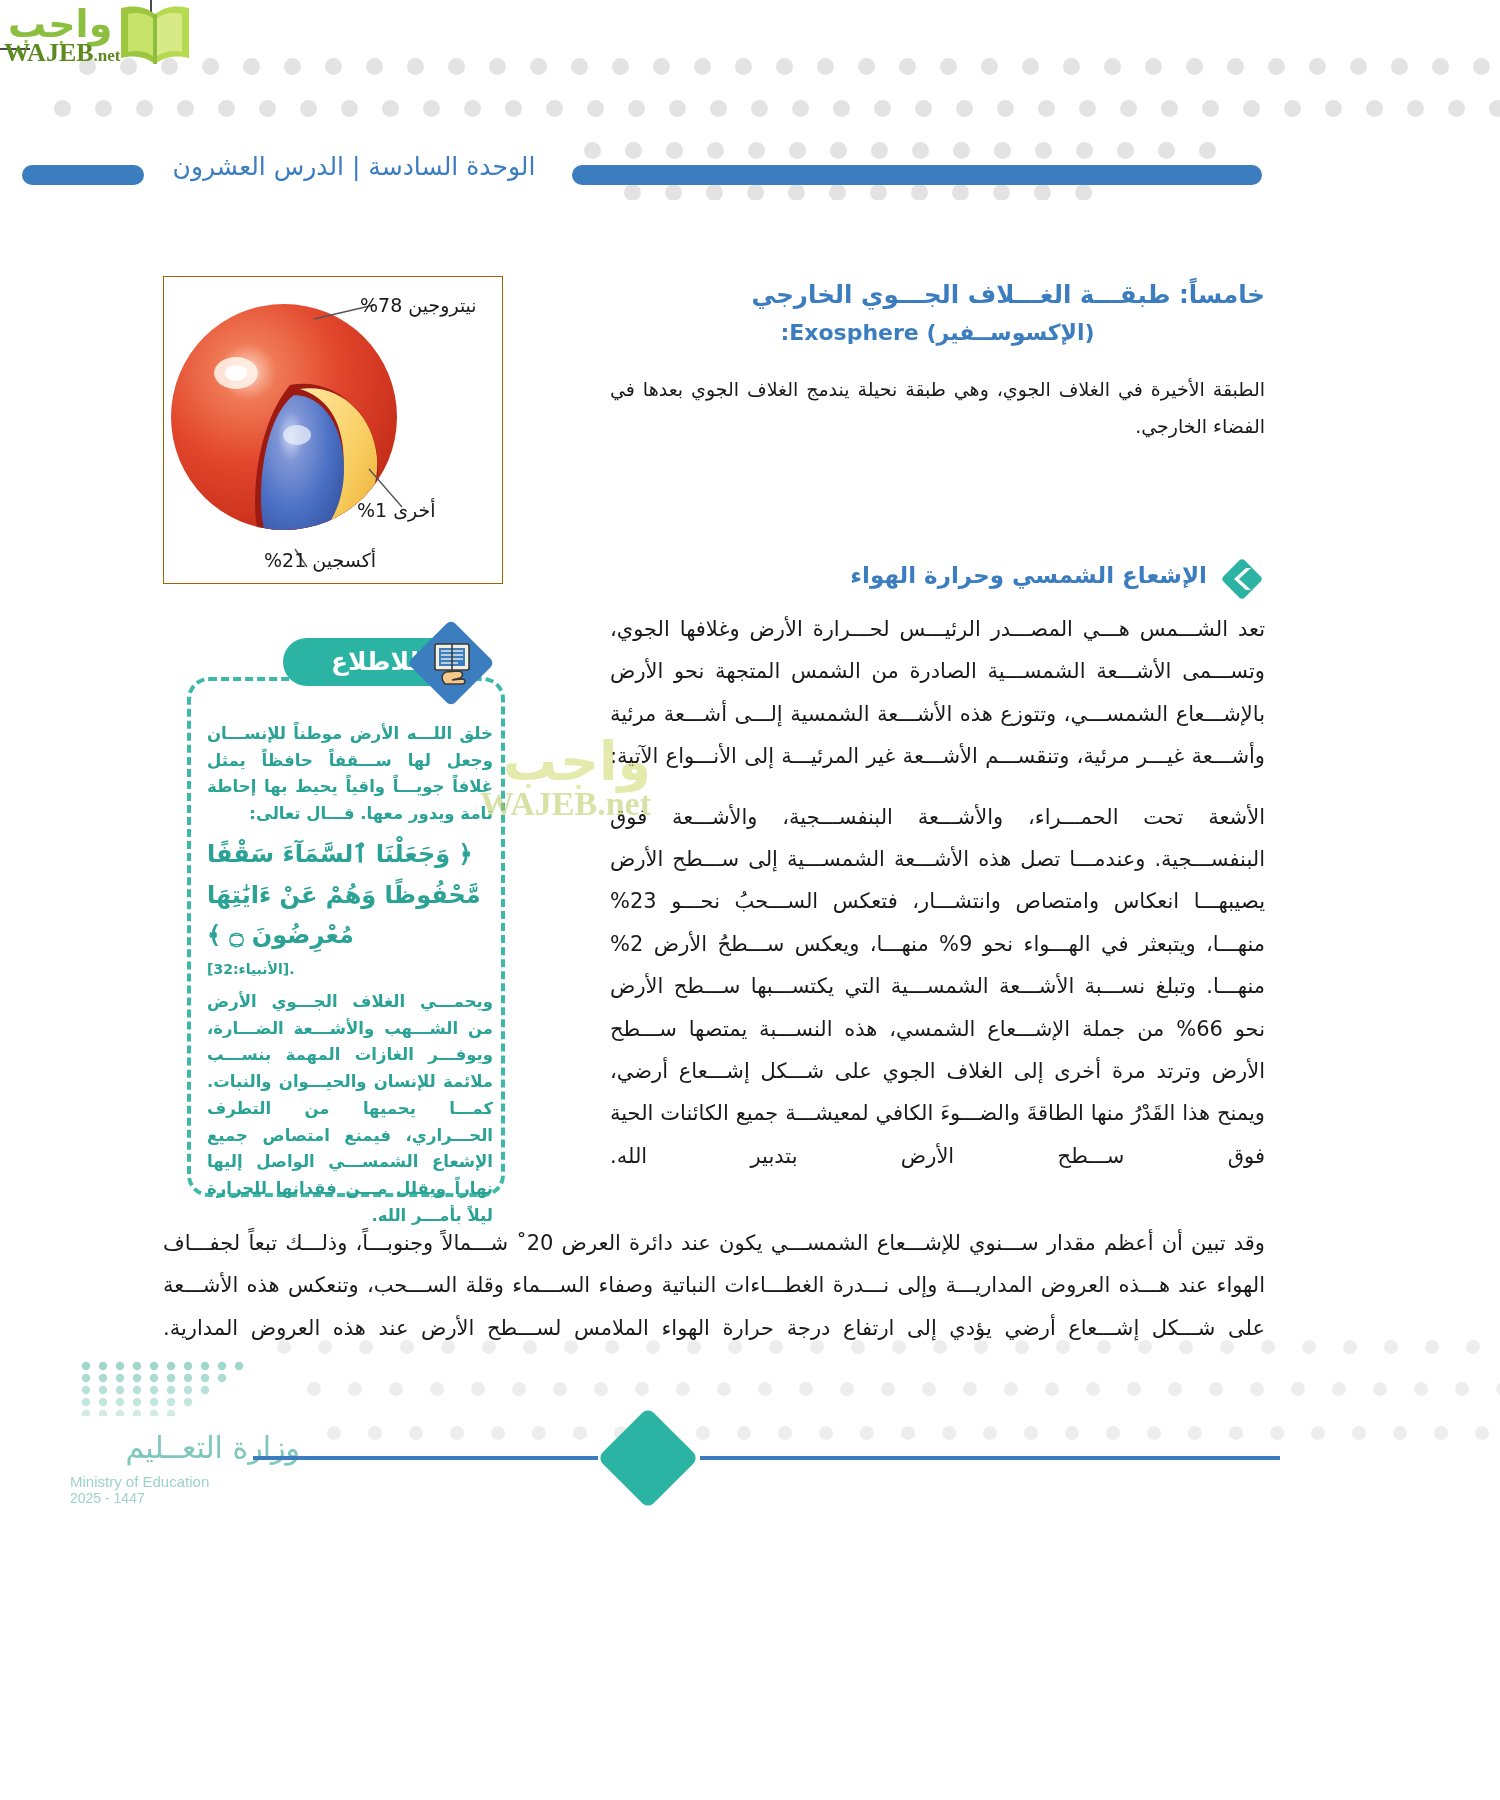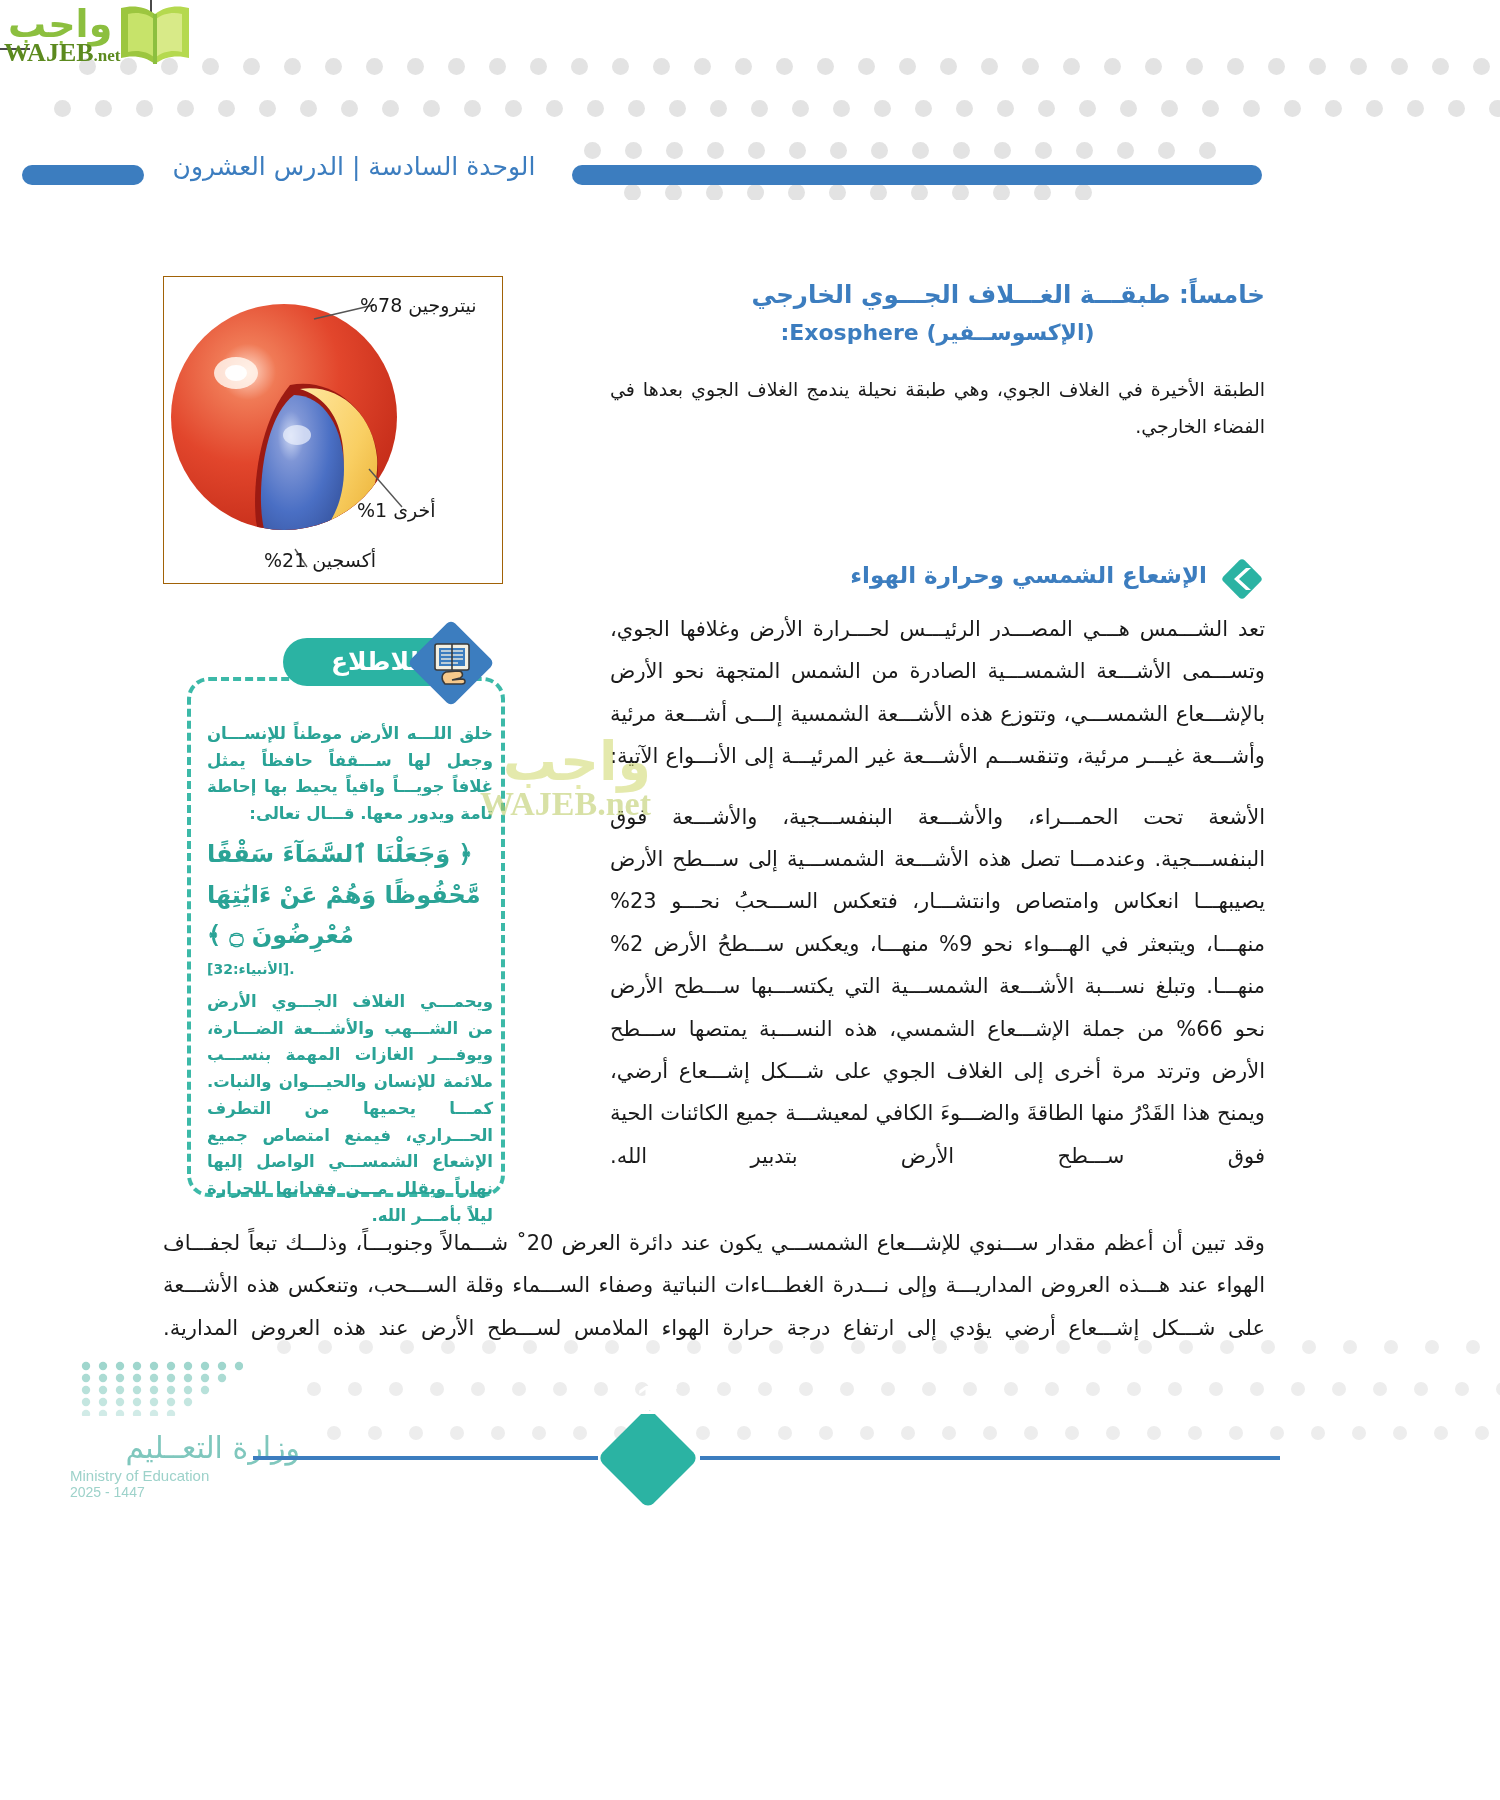--- a/index.html
+++ b/index.html
@@ -309,21 +309,21 @@
     font-size: 30px;
     letter-spacing: 2px;
     font-family: "DejaVu Sans", sans-serif;
     direction: rtl;
   }
   #moe-en {
     color: #9dd2ca;
     font-size: 15px;
     font-family: "Liberation Sans", sans-serif;
     direction: ltr;
-    margin-top: 2px;
+    margin-top: 8px;
   }
   #moe-yr {
     color: #9dd2ca;
     font-size: 14px;
     font-family: "Liberation Sans", sans-serif;
     direction: ltr;
   }
 
   #footer-rule-left {
     position: absolute; left: 253px; top: 1456px;
@@ -341,21 +341,21 @@
     transform: rotate(45deg);
     border-radius: 8px;
   }
   #page-num {
     position: absolute;
     left: 612px; top: 1364px;
     width: 72px; height: 72px;
     line-height: 72px;
     text-align: center;
     color: #ffffff;
-    font-size: 40px;
+    font-size: 20px;
     font-weight: normal;
     font-family: "Liberation Sans", sans-serif;
     z-index: 3;
   }
 
   
   #dots-bottom { position: absolute; left: 0; top: 1330px; width: 1500px; height: 160px; overflow: hidden; }
   .dot-f { width: 14px; height: 14px; border-radius: 50%; background: #ededed; margin-left: 27px; }
 </style>
 </head>

